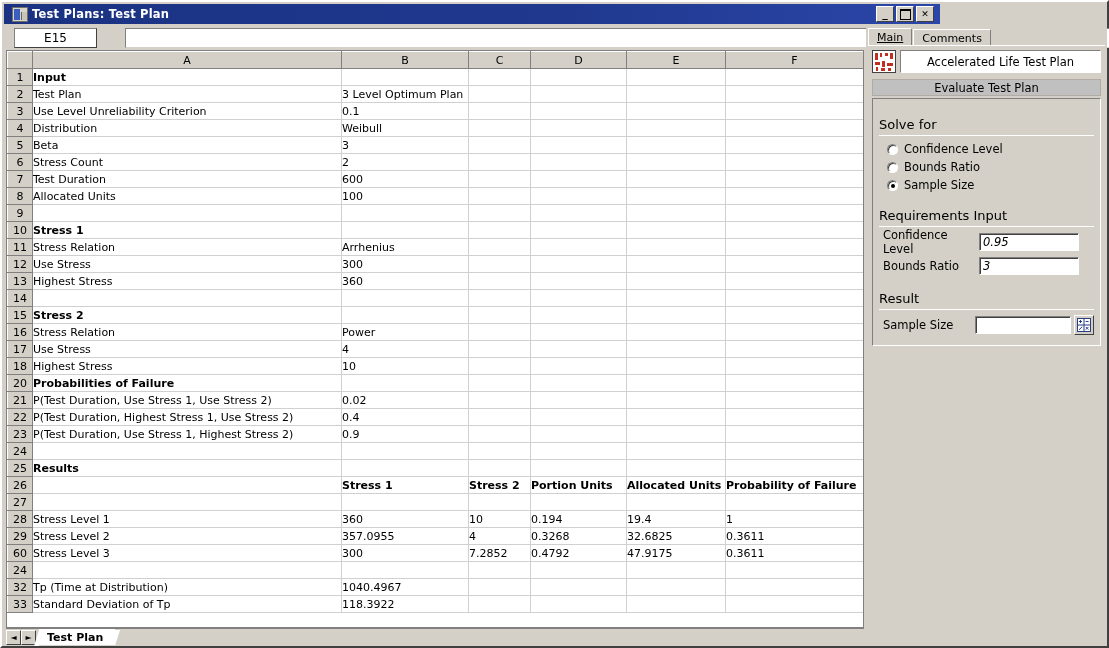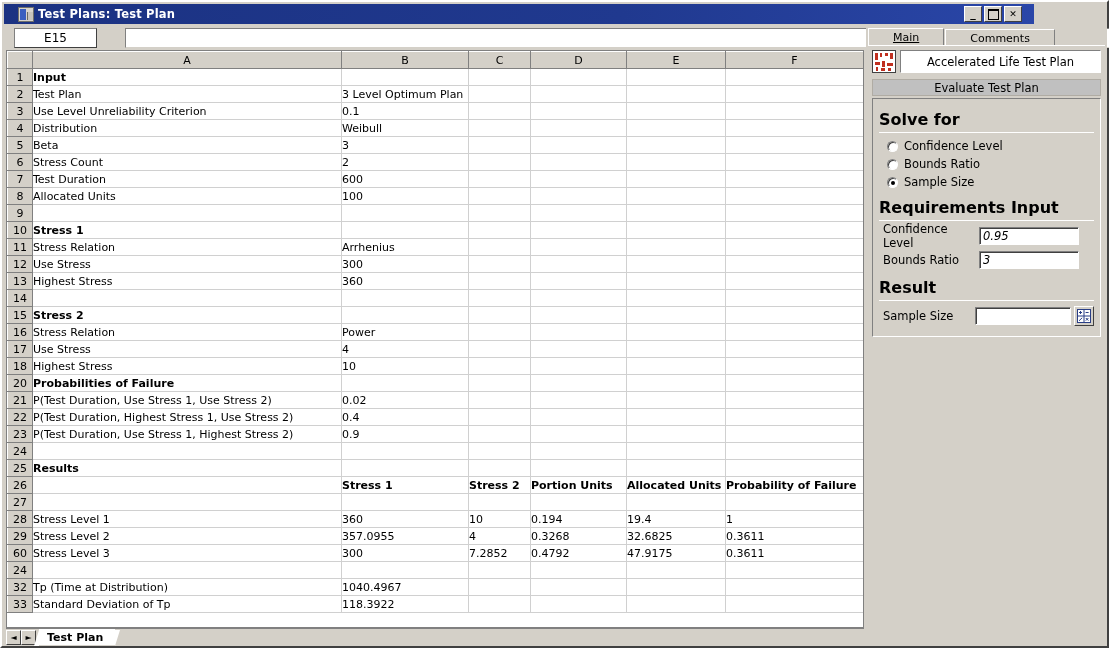--- a/index.html
+++ b/index.html
@@ -20,24 +20,24 @@
     border: 2px solid #d4d0c8;
     border-top-color: #ffffff;
     border-left-color: #ffffff;
     border-right-color: #404040;
     border-bottom-color: #404040;
   }
 
   
   #titlebar {
     position: absolute; left: 2px; top: 2px;
-    width: 1030px; height: 20px;
+    width: 936px; height: 20px;
     background: linear-gradient(to right, #1b3282 0%, #20398f 60%, #2a46a8 100%);
     display: flex; align-items: center;
-    padding: 0 12px;
+    padding: 0 6px;
   }
   #title-icon {
     width: 16px; height: 15px;
     margin: 0 4px 0 2px;
     background: #d8d4cc;
     border: 1px solid #70706a;
     position: relative;
     flex: 0 0 auto;
   }
   #title-icon:before {
@@ -198,21 +198,21 @@
     position: absolute; left: 864px; top: 26px;
     width: 241px; height: 600px;
     background: #d4d0c8;
   }
   #panel-tabs {
     position: absolute; left: 2px; top: 0;
     height: 18px;
     display: flex; align-items: flex-end;
   }
   .ptab {
-    height: 17px; padding: 0 24px;
+    height: 17px; padding: 0 8px;
     display: flex; align-items: center;
     font-size: 11px; color: #000;
     background: #d4d0c8;
     border: 1px solid #ffffff;
     border-right-color: #808080;
     border-bottom: none;
     margin-right: 1px;
   }
   .ptab.active {
     height: 18px;
@@ -260,22 +260,22 @@
     font-size: 11.5px; color: #000;
     margin-bottom: 2px;
   }
   #group-box {
     border: 1px solid #ffffff;
     border-top-color: #808080; border-left-color: #808080;
     padding: 3px 6px 6px 6px;
     background: #d4d0c8;
   }
   .grp-label {
-    font-weight: bold; font-size: 16px; color: #000;
-    margin: 8px 0 3px 0;
+    font-weight: normal; font-size: 13px; color: #000;
+    margin: 15px 0 3px 0;
   }
   .hr {
     height: 1px; background: #a0a0a0;
     margin: 0 0 5px 0;
     border-bottom: 1px solid #ffffff;
   }
   .radio-row {
     display: flex; align-items: center; gap: 6px;
     height: 16px; margin-bottom: 2px; padding-left: 8px;
   }

